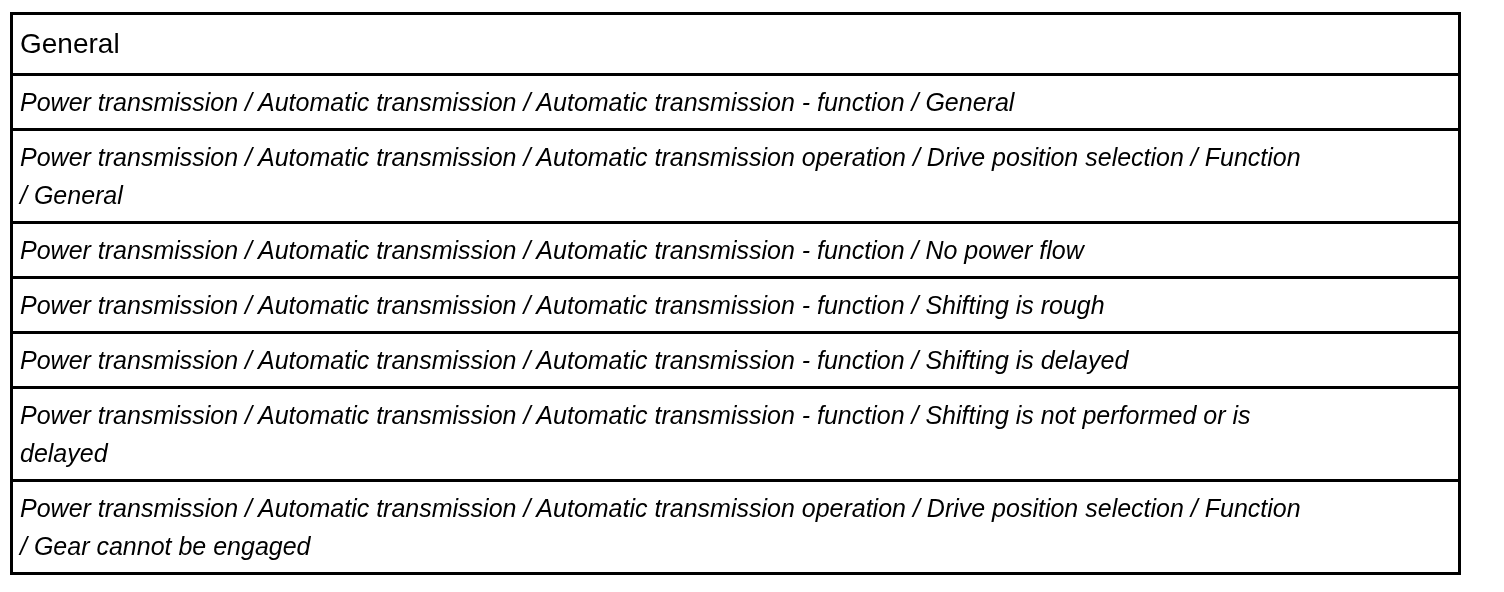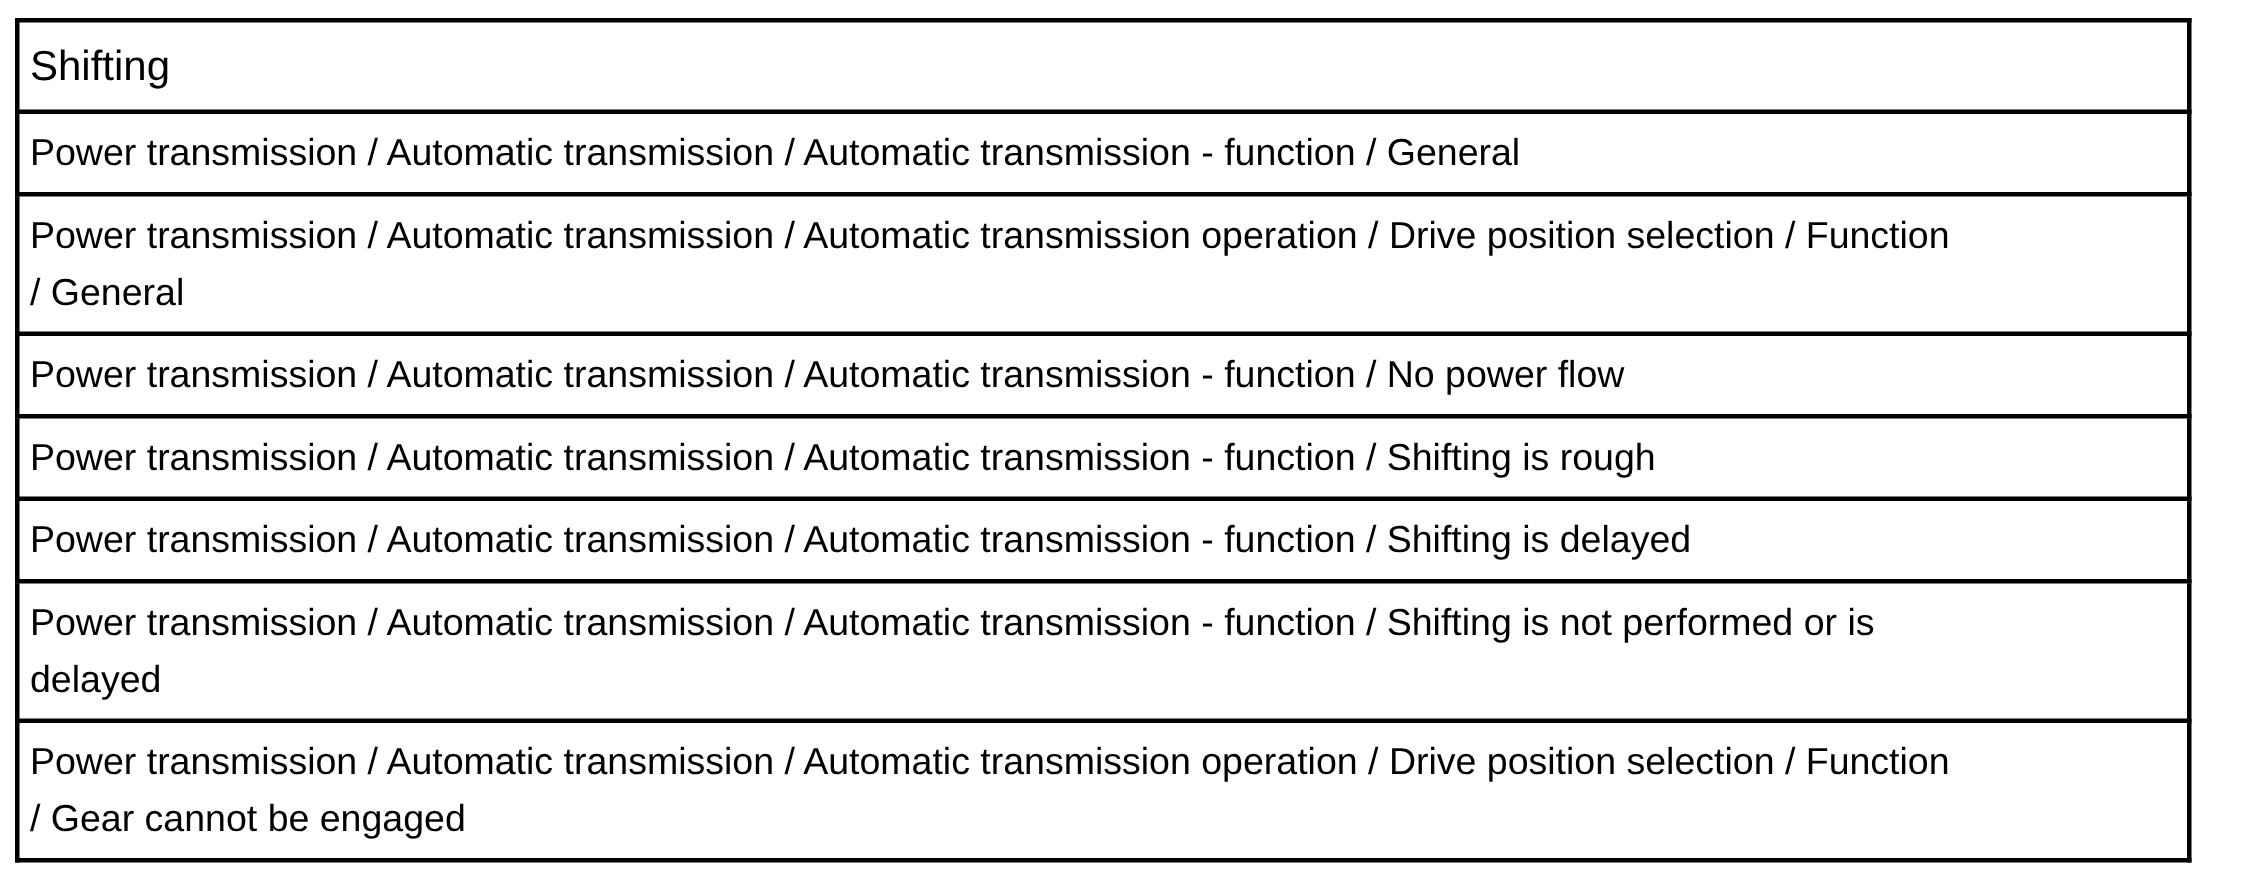--- a/index.html
+++ b/index.html
@@ -34,29 +34,30 @@
   table.symptoms-table th {
     font-size: 28px;
     font-weight: normal;
     line-height: 44px;
   }
   table.symptoms-table td {
     font-size: 25px;
     line-height: 38px;
     white-space: pre-line;
     word-wrap: break-word;
+    font-style: italic;
   }
 </style>
 </head>
 <body>
 
 <table class="symptoms-table">
   <thead>
     <tr>
-      <th>Shifting</th>
+      <th>General</th>
     </tr>
   </thead>
   <tbody>
     <tr>
       <td>Power transmission / Automatic transmission / Automatic transmission - function / General</td>
     </tr>
     <tr>
       <td>Power transmission / Automatic transmission / Automatic transmission operation / Drive position selection / Function
 / General</td>
     </tr>

